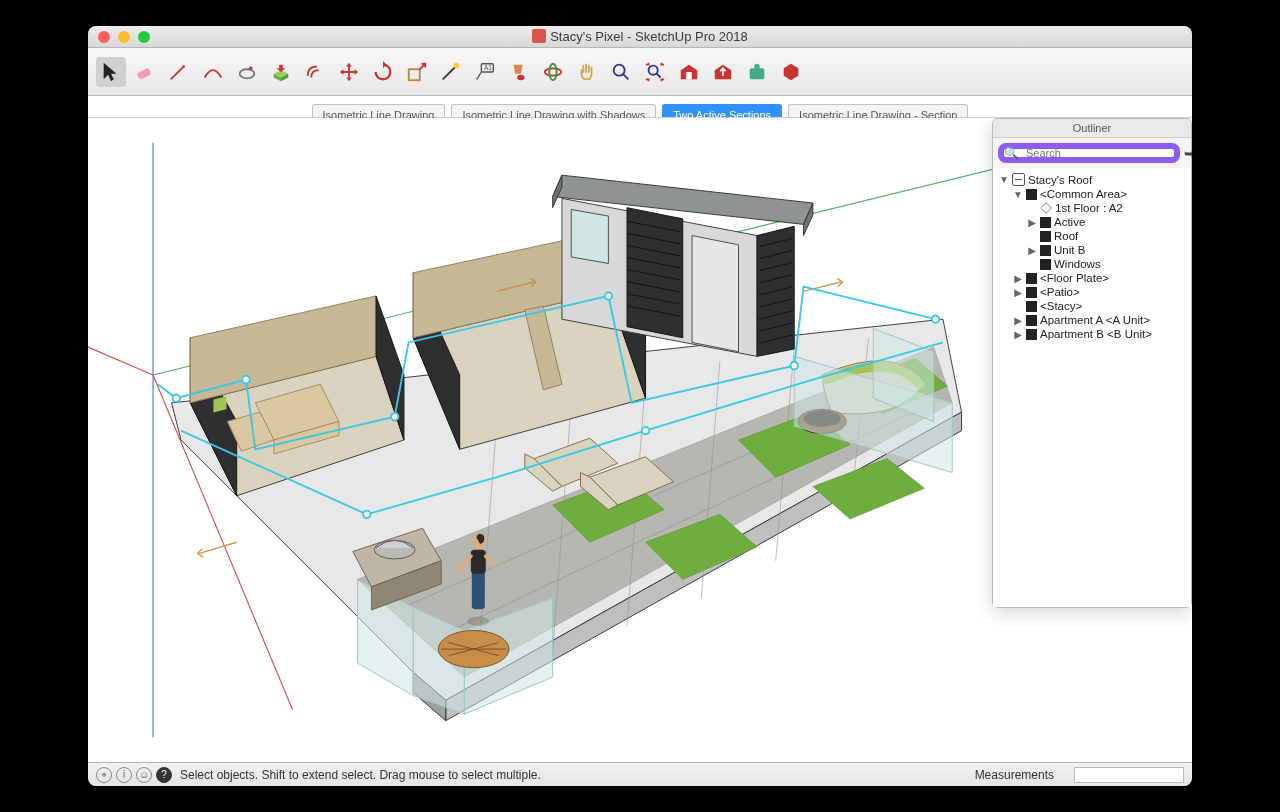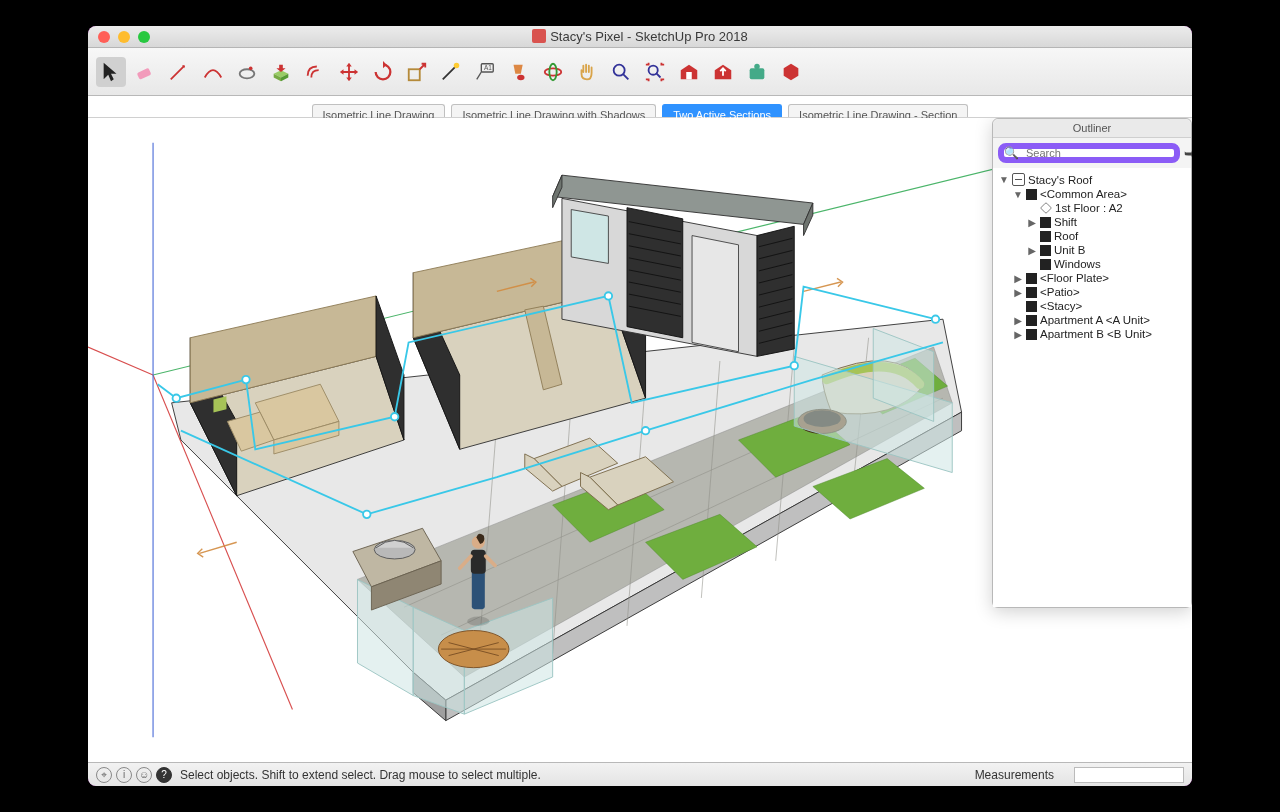--- a/index.html
+++ b/index.html
@@ -375,21 +375,21 @@
             <span>&lt;Common Area&gt;</span>
           </div>
           <div class="tree-row" style="padding-left: 32px;">
             <span class="tw"></span>
             <span class="ic-sec"></span>
             <span>1st Floor : A2</span>
           </div>
           <div class="tree-row" style="padding-left: 32px;">
             <span class="tw">▶</span>
             <span class="ic-comp"></span>
-            <span>Shift</span>
+            <span>Active</span>
           </div>
           <div class="tree-row" style="padding-left: 32px;">
             <span class="tw"></span>
             <span class="ic-comp"></span>
             <span>Roof</span>
           </div>
           <div class="tree-row" style="padding-left: 32px;">
             <span class="tw">▶</span>
             <span class="ic-comp"></span>
             <span>Unit B</span>

